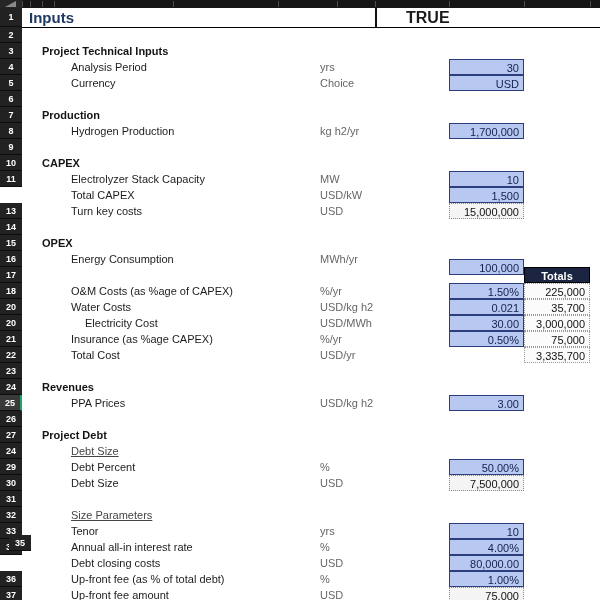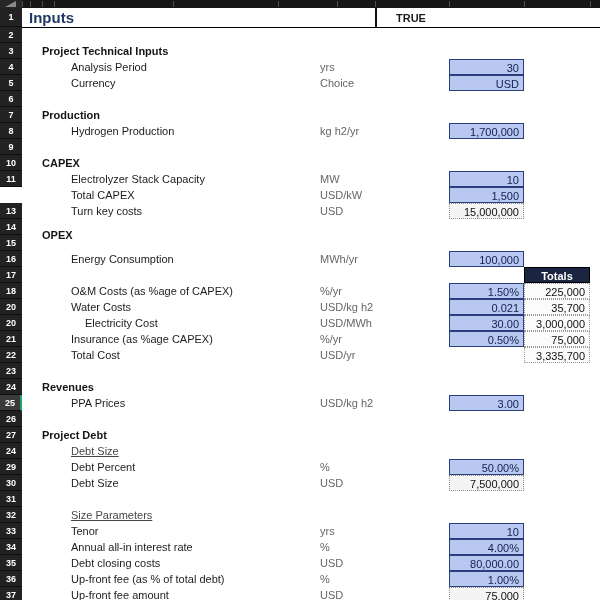--- a/index.html
+++ b/index.html
@@ -18,22 +18,22 @@
   .row-num{position:absolute;left:0;width:22px;background:#222222;color:#ffffff;
     font-size:9px;font-weight:bold;display:flex;align-items:center;justify-content:center;
     border-bottom:1px solid #0d0d0d;box-sizing:border-box;}
   .row-num.selected{background:#3a3a3a;border-right:2px solid var(--selected_green,#21a366);}
   
   #title{position:absolute;left:29px;top:8px;height:19px;line-height:19px;
     font-size:15px;font-weight:bold;color:var(--title_navy,#1f3864);}
   #checks-label{position:absolute;left:250px;top:8px;width:118px;height:19px;line-height:20px;
     text-align:right;font-size:11px;font-weight:bold;color:var(--checks_blue,#2456a4);}
   #checks-divider{position:absolute;left:375px;top:8px;width:2px;height:19px;background:#111;}
-  #checks-value{position:absolute;left:396px;top:8px;height:19px;line-height:20px;
-    font-size:11px;font-weight:bold;color:#1a1a1a;}
+  #checks-value{position:absolute;left:406px;top:8px;height:19px;line-height:20px;
+    font-size:16px;font-weight:bold;color:#1a1a1a;}
   #row1-border{position:absolute;left:22px;top:27px;width:578px;height:1px;background:#000;}
   
   .cell{position:absolute;height:16px;line-height:16px;font-size:11px;white-space:nowrap;box-sizing:border-box;}
   .section-label{font-weight:bold;color:#141414;}
   .item-label{color:#1c1c1c;}
   .subheader-label{color:#454545;text-decoration:underline;}
   .unit{color:#666666;}
   .input-box{background:var(--input_fill,#b9c8f0);border:1.5px solid var(--input_border,#2c3f7d);
     color:var(--input_text,#10204e);text-align:right;padding-right:4px;}
   .calc-box{background:#f4f4f4;border:1px dotted #8c8c8c;color:#111;text-align:right;padding-right:4px;}
@@ -89,21 +89,21 @@
       <div class="row-num selected" style="top: 395px; height: 16px;">25</div>
       <div class="row-num" style="top: 411px; height: 16px;">26</div>
       <div class="row-num" style="top: 427px; height: 16px;">27</div>
       <div class="row-num" style="top: 443px; height: 16px;">24</div>
       <div class="row-num" style="top: 459px; height: 16px;">29</div>
       <div class="row-num" style="top: 475px; height: 16px;">30</div>
       <div class="row-num" style="top: 491px; height: 16px;">31</div>
       <div class="row-num" style="top: 507px; height: 16px;">32</div>
       <div class="row-num" style="top: 523px; height: 16px;">33</div>
       <div class="row-num" style="top: 539px; height: 16px;">34</div>
-      <div class="row-num" style="top: 555px; height: 16px;">35</div>
+      <div class="row-num" style="top: 535px; height: 16px; margin-left: 9px;">35</div>
       <div class="row-num" style="top: 571px; height: 16px;">36</div>
       <div class="row-num" style="top: 587px; height: 16px;">37</div>
     </div>
 
   <div id="title">Inputs</div>
   <div id="checks-divider"></div>
   <div id="checks-value">TRUE</div>
   <div id="row1-border"></div>
 
   <div id="grid">
@@ -121,24 +121,24 @@
       <div class="cell section-label" style="left: 42px; top: 155px;">CAPEX</div>
       <div class="cell item-label" style="left: 71px; top: 171px;">Electrolyzer Stack Capacity</div>
       <div class="cell unit" style="left: 320px; top: 171px;">MW</div>
       <div class="cell input-box" style="left: 449px; top: 171px; width: 75px;">10</div>
       <div class="cell item-label" style="left: 71px; top: 187px;">Total CAPEX</div>
       <div class="cell unit" style="left: 320px; top: 187px;">USD/kW</div>
       <div class="cell input-box" style="left: 449px; top: 187px; width: 75px;">1,500</div>
       <div class="cell item-label" style="left: 71px; top: 203px;">Turn key costs</div>
       <div class="cell unit" style="left: 320px; top: 203px;">USD</div>
       <div class="cell calc-box" style="left: 449px; top: 203px; width: 75px;">15,000,000</div>
-      <div class="cell section-label" style="left: 42px; top: 227px;">OPEX</div>
+      <div class="cell section-label" style="left: 42px; top: 235px;">OPEX</div>
       <div class="cell item-label" style="left: 71px; top: 251px;">Energy Consumption</div>
       <div class="cell unit" style="left: 320px; top: 251px;">MWh/yr</div>
-      <div class="cell input-box" style="left: 449px; top: 251px; width: 75px;">100,000</div>
+      <div class="cell input-box" style="left: 449px; top: 259px; width: 75px;">100,000</div>
       <div class="cell totals-header" style="left: 524px; top: 267px; width: 66px;">Totals</div>
       <div class="cell item-label" style="left: 71px; top: 283px;">O&amp;M Costs (as %age of CAPEX)</div>
       <div class="cell unit" style="left: 320px; top: 283px;">%/yr</div>
       <div class="cell input-box" style="left: 449px; top: 283px; width: 75px;">1.50%</div>
       <div class="cell total-cell" style="left: 524px; top: 283px; width: 66px;">225,000</div>
       <div class="cell item-label" style="left: 71px; top: 299px;">Water Costs</div>
       <div class="cell unit" style="left: 320px; top: 299px;">USD/kg h2</div>
       <div class="cell input-box" style="left: 449px; top: 299px; width: 75px;">0.021</div>
       <div class="cell total-cell" style="left: 524px; top: 299px; width: 66px;">35,700</div>
       <div class="cell item-label" style="left: 71px; top: 315px; margin-left: 14px;">Electricity Cost</div>

